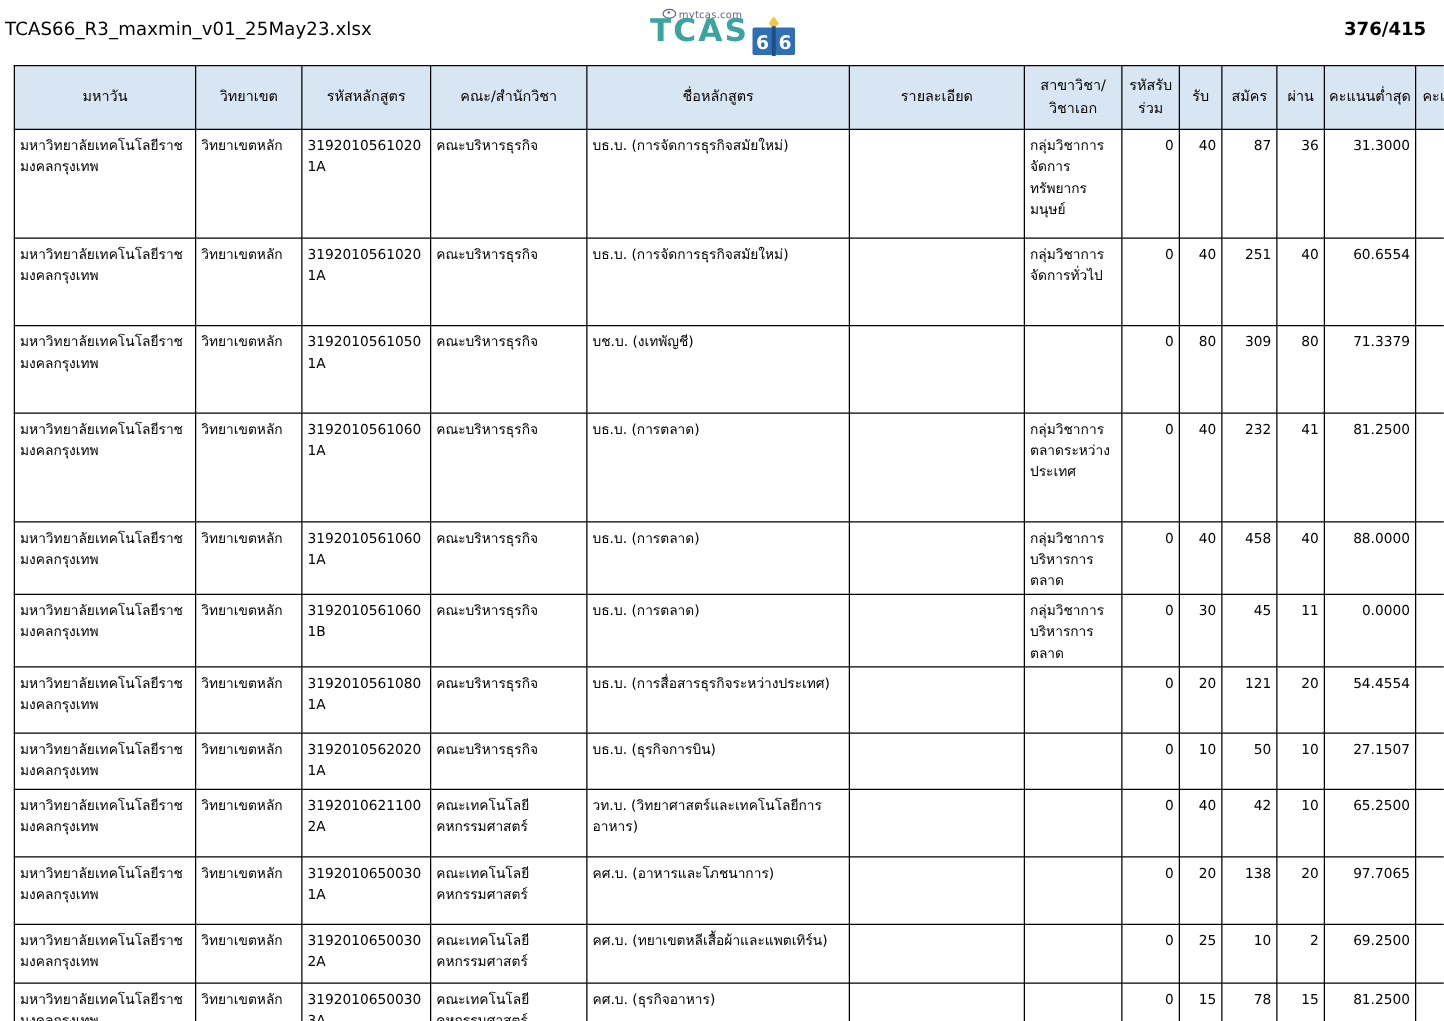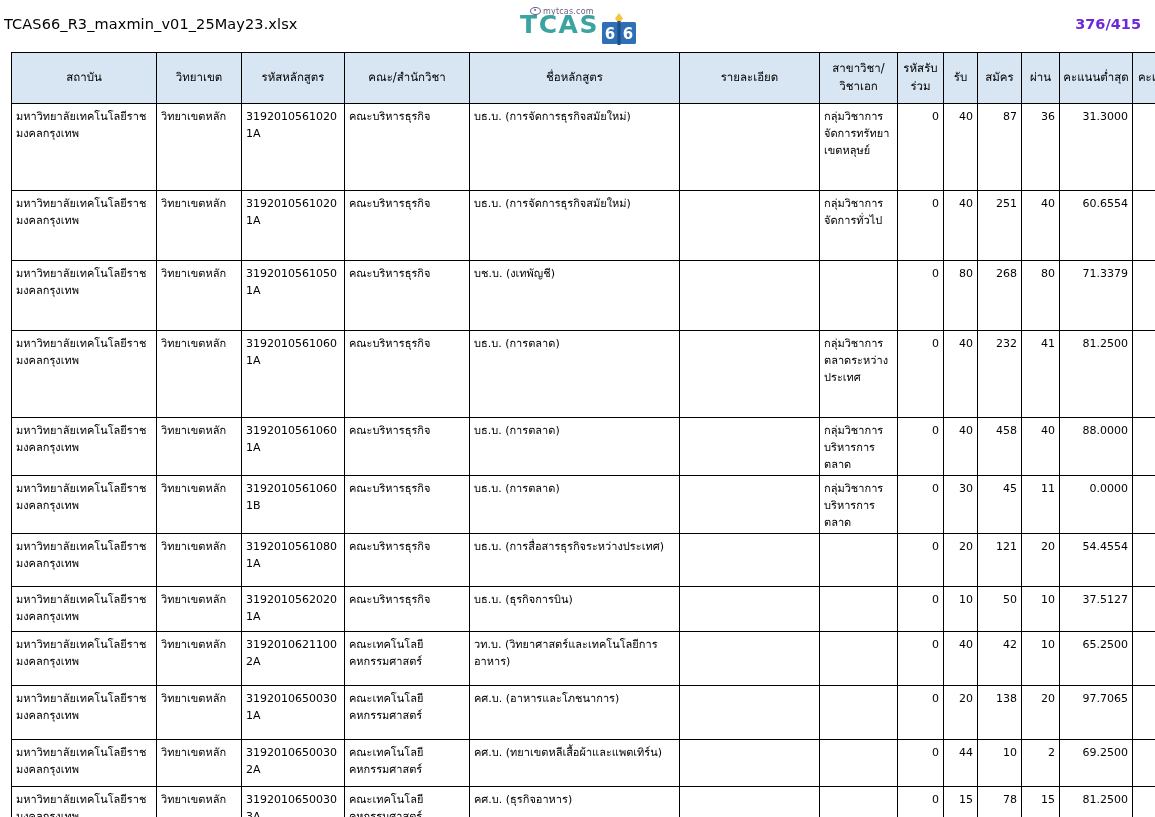--- a/index.html
+++ b/index.html
@@ -30,21 +30,21 @@
     color: #000;
     white-space: nowrap;
     letter-spacing: 0.1px;
   }
   .page-counter {
     position: absolute;
     right: 14px;
     top: 16px;
     font-size: 14.5px;
     font-weight: bold;
-    color: #6d28d9;
+    color: #000000;
   }
 
   
   .logo-wrap {
     position: absolute;
     left: 508px;
     top: 6px;
     width: 130px;
     height: 42px;
     text-decoration: underline;
@@ -187,21 +187,21 @@
         <col class="c6">
         <col class="c7">
         <col class="c8">
         <col class="c9">
       <col class="c10">
         <col class="c11">
         <col class="c12">
     </colgroup>
     <thead>
       <tr>
-        <th>สถาบัน</th>
+        <th>มหาวัน</th>
         <th>วิทยาเขต</th>
         <th>รหัสหลักสูตร</th>
         <th>คณะ/สำนักวิชา</th>
         <th>ชื่อหลักสูตร</th>
         <th>รายละเอียด</th>
         <th>สาขาวิชา/ วิชาเอก</th>
         <th>รหัสรับ ร่วม</th>
         <th>รับ</th>
         <th>สมัคร</th>
         <th>ผ่าน</th>
@@ -210,21 +210,21 @@
       </tr>
     </thead>
     <tbody id="table-body">
         <tr style="height: 87px;">
           <td class="txt">มหาวิทยาลัยเทคโนโลยีราชมงคลกรุงเทพ</td>
           <td class="txt">วิทยาเขตหลัก</td>
           <td class="txt">31920105610201A</td>
           <td class="txt">คณะบริหารธุรกิจ</td>
           <td class="txt">บธ.บ. (การจัดการธุรกิจสมัยใหม่)</td>
           <td class="txt"></td>
-          <td class="txt">กลุ่มวิชาการจัดการทรัทยาเขตหลุษย์</td>
+          <td class="txt">กลุ่มวิชาการจัดการทรัพยากรมนุษย์</td>
           <td class="num">0</td>
           <td class="num">40</td>
           <td class="num">87</td>
           <td class="num">36</td>
           <td class="num">31.3000</td>
           <td class="num">71.5442</td>
         </tr>
         <tr style="height: 70px;">
           <td class="txt">มหาวิทยาลัยเทคโนโลยีราชมงคลกรุงเทพ</td>
           <td class="txt">วิทยาเขตหลัก</td>
@@ -243,21 +243,21 @@
         <tr style="height: 70px;">
           <td class="txt">มหาวิทยาลัยเทคโนโลยีราชมงคลกรุงเทพ</td>
           <td class="txt">วิทยาเขตหลัก</td>
           <td class="txt">31920105610501A</td>
           <td class="txt">คณะบริหารธุรกิจ</td>
           <td class="txt">บช.บ. (งเทพัญชี)</td>
           <td class="txt"></td>
           <td class="txt"></td>
           <td class="num">0</td>
           <td class="num">80</td>
-          <td class="num">268</td>
+          <td class="num">309</td>
           <td class="num">80</td>
           <td class="num">71.3379</td>
           <td class="num">67.3610</td>
         </tr>
         <tr style="height: 87px;">
           <td class="txt">มหาวิทยาลัยเทคโนโลยีราชมงคลกรุงเทพ</td>
           <td class="txt">วิทยาเขตหลัก</td>
           <td class="txt">31920105610601A</td>
           <td class="txt">คณะบริหารธุรกิจ</td>
           <td class="txt">บธ.บ. (การตลาด)</td>
@@ -320,21 +320,21 @@
           <td class="txt">วิทยาเขตหลัก</td>
           <td class="txt">31920105620201A</td>
           <td class="txt">คณะบริหารธุรกิจ</td>
           <td class="txt">บธ.บ. (ธุรกิจการบิน)</td>
           <td class="txt"></td>
           <td class="txt"></td>
           <td class="num">0</td>
           <td class="num">10</td>
           <td class="num">50</td>
           <td class="num">10</td>
-          <td class="num">37.5127</td>
+          <td class="num">27.1507</td>
           <td class="num">61.6098</td>
         </tr>
         <tr style="height: 54px;">
           <td class="txt">มหาวิทยาลัยเทคโนโลยีราชมงคลกรุงเทพ</td>
           <td class="txt">วิทยาเขตหลัก</td>
           <td class="txt">31920106211002A</td>
           <td class="txt">คณะเทคโนโลยีคหกรรมศาสตร์</td>
           <td class="txt">วท.บ. (วิทยาศาสตร์และเทคโนโลยีการอาหาร)</td>
           <td class="txt"></td>
           <td class="txt"></td>
@@ -362,21 +362,21 @@
         </tr>
         <tr style="height: 47px;">
           <td class="txt">มหาวิทยาลัยเทคโนโลยีราชมงคลกรุงเทพ</td>
           <td class="txt">วิทยาเขตหลัก</td>
           <td class="txt">31920106500302A</td>
           <td class="txt">คณะเทคโนโลยีคหกรรมศาสตร์</td>
           <td class="txt">คศ.บ. (ทยาเขตหลีเสื้อผ้าและแพตเทิร์น)</td>
           <td class="txt"></td>
           <td class="txt"></td>
           <td class="num">0</td>
-          <td class="num">44</td>
+          <td class="num">25</td>
           <td class="num">10</td>
           <td class="num">2</td>
           <td class="num">69.2500</td>
           <td class="num">76.2500</td>
         </tr>
         <tr style="height: 49px;">
           <td class="txt">มหาวิทยาลัยเทคโนโลยีราชมงคลกรุงเทพ</td>
           <td class="txt">วิทยาเขตหลัก</td>
           <td class="txt">31920106500303A</td>
           <td class="txt">คณะเทคโนโลยีคหกรรมศาสตร์</td>

